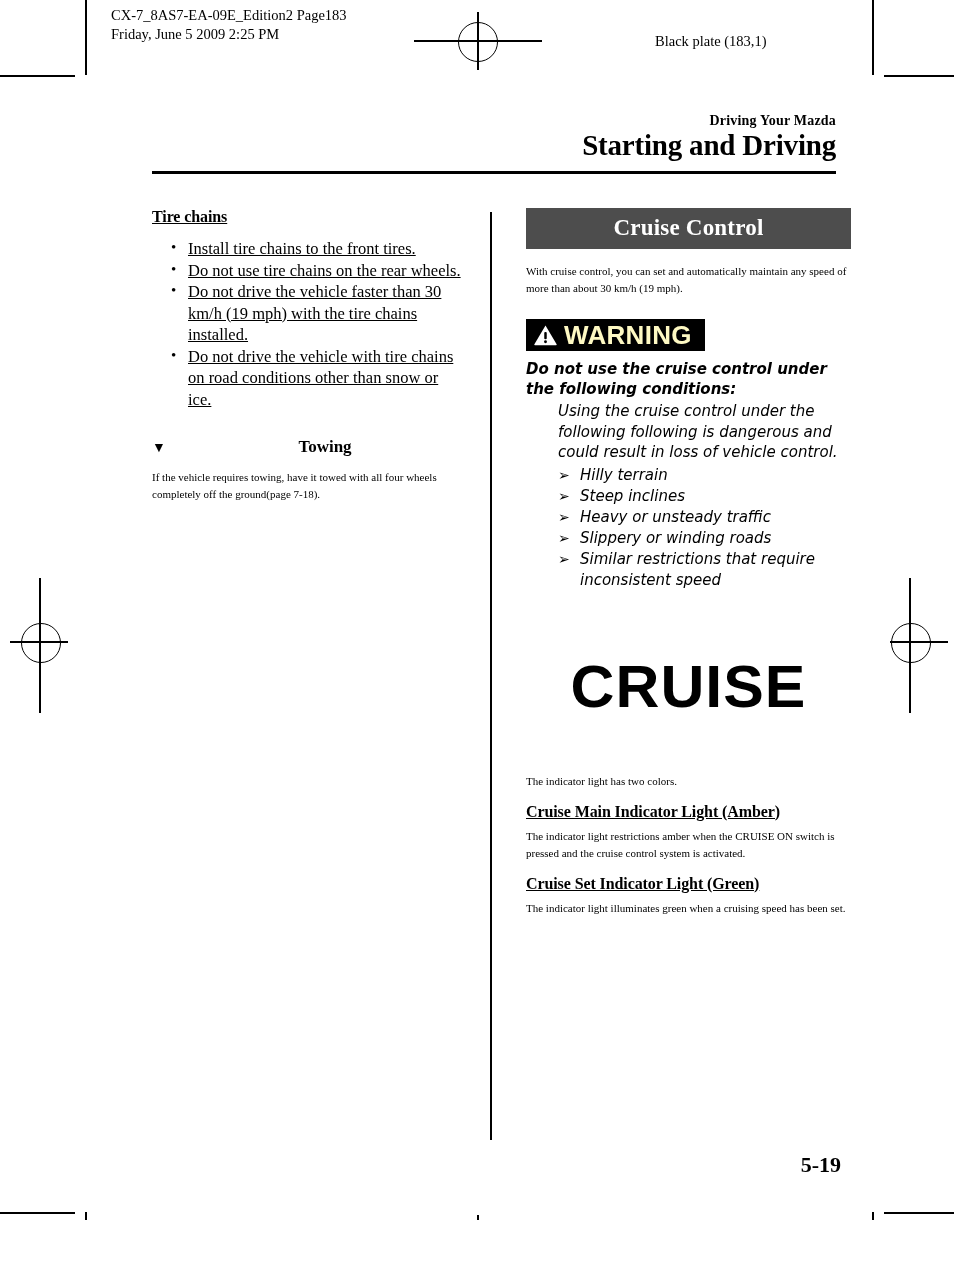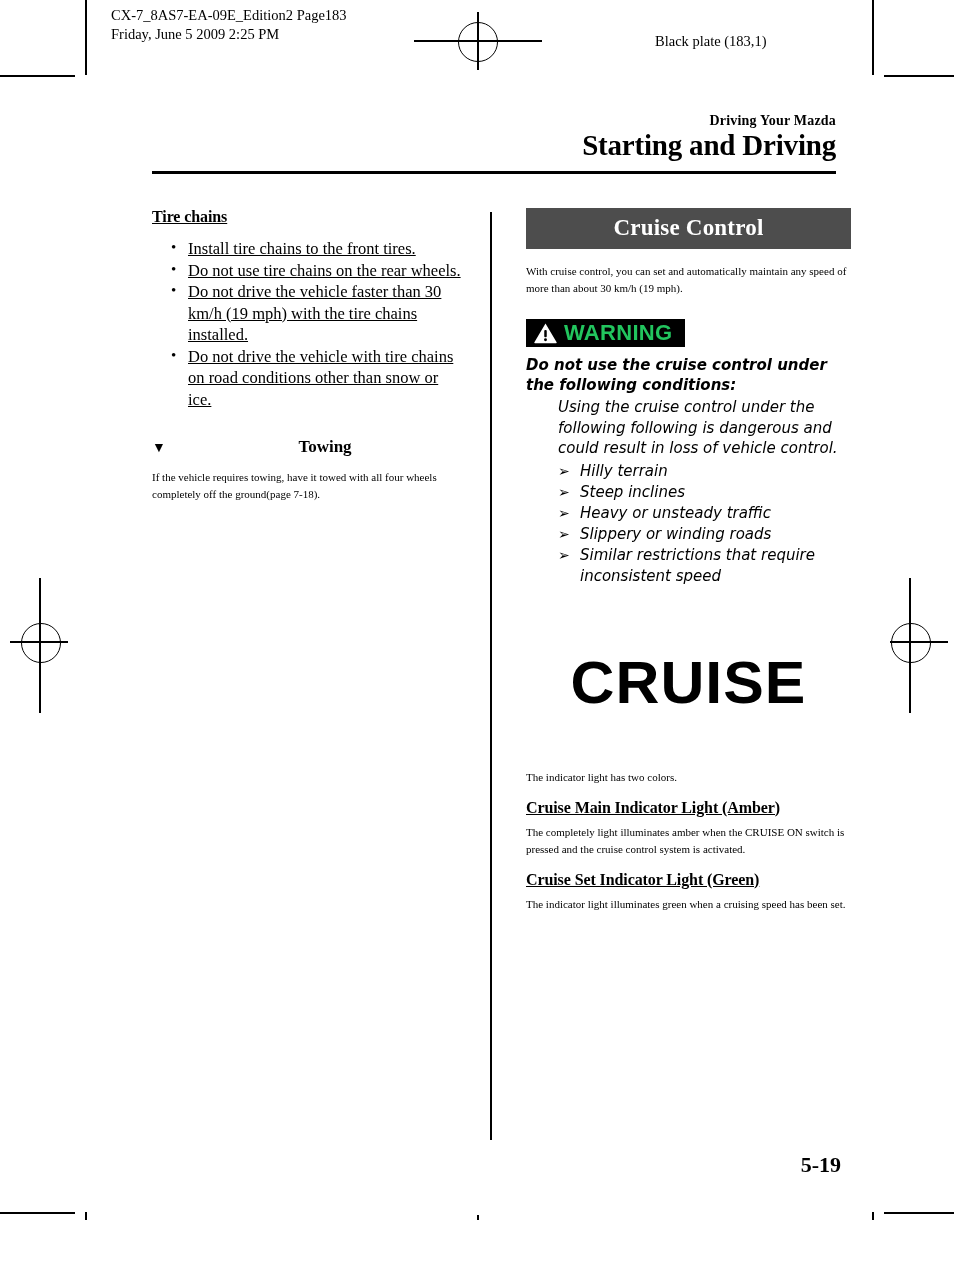--- a/index.html
+++ b/index.html
@@ -164,23 +164,23 @@
     padding: 3px 13px 3px 7px;
     margin: 9px 0 9px 0;
   }
   .warning-badge .tri-icon {
     width: 25px;
     height: 22px;
     margin-right: 6px;
     flex: 0 0 auto;
   }
   .warning-badge .wlabel {
-    color: #22c55e;
+    color: #fef9c3;
     font-family: "Liberation Sans", sans-serif;
-    font-size: 22px;
+    font-size: 26px;
     font-weight: bold;
     letter-spacing: 0.3px;
     line-height: 1;
   }
   .warn-lead {
     font-family: "DejaVu Sans", sans-serif;
     font-style: italic;
     font-weight: bold;
     font-size: 15px;
     line-height: 19.5px;
@@ -322,21 +322,21 @@
       <li>Slippery or winding roads</li>
       <li>Similar restrictions that require inconsistent speed</li>
     </ul>
 
 
     <div class="cruise-graphic">CRUISE</div>
 
     <p class="body">The indicator light has two colors.</p>
 
     <div class="sub-head">Cruise Main Indicator Light (Amber)</div>
-    <p class="body">The completely light illuminates amber when the CRUISE ON switch is pressed and the cruise control system is activated.</p>
+    <p class="body">The indicator light restrictions amber when the CRUISE ON switch is pressed and the cruise control system is activated.</p>
 
     <div class="sub-head">Cruise Set Indicator Light (Green)</div>
     <p class="body">The indicator light illuminates green when a cruising speed has been set.</p>
   </div>
 
   <div class="page-number">5-19</div>
   <div class="form-number">Form No.8AS7-EA-09E</div>
 
 </div>
 

